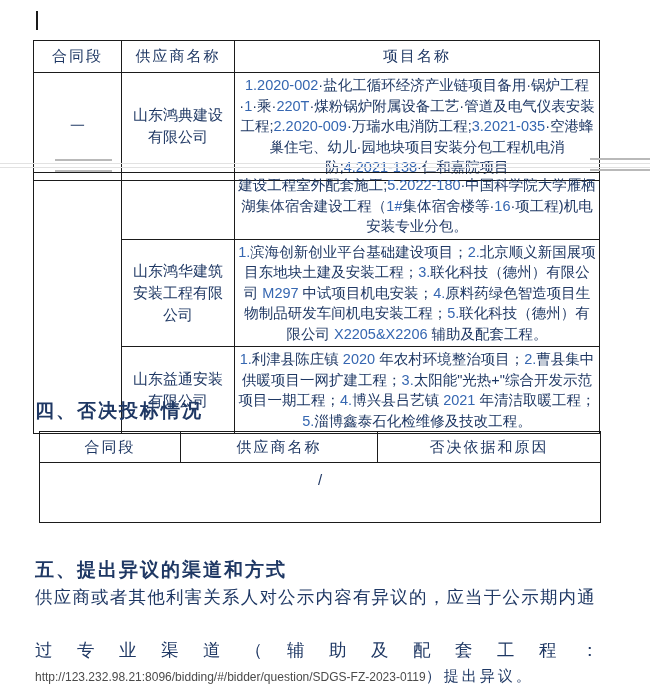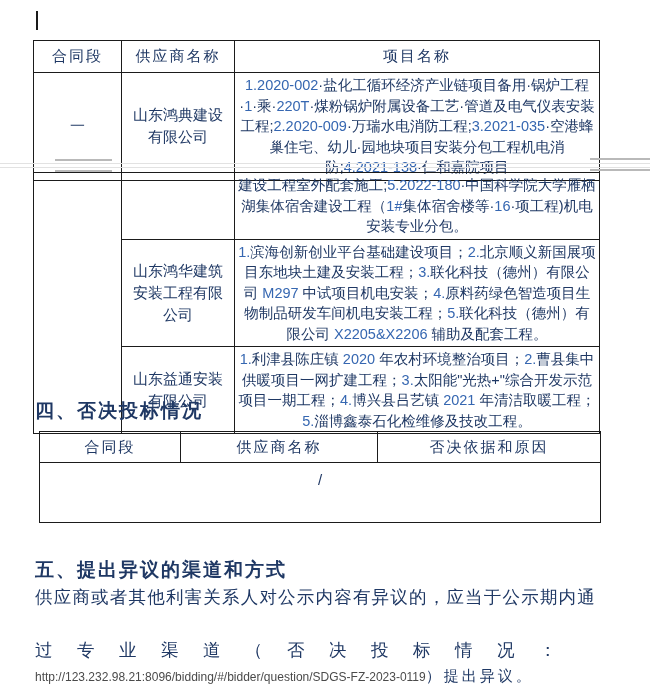--- a/index.html
+++ b/index.html
@@ -121,17 +121,17 @@
   </tr>
 </tbody>
   </table>
 
 <div class="abs h-title" style="left:35px;top:533px;margin-top:24px;">
   <span>五、提出异议的渠道和方式</span>
 </div>
 
 <div>
   <div class="para-line" style="top:585px;">供应商或者其他利害关系人对公示内容有异议的，应当于公示期内通</div>
-  <div class="para-line spread" style="top:638px;">过专业渠道（否决投标情况：</div>
+  <div class="para-line spread" style="top:638px;">过专业渠道（辅助及配套工程：</div>
   <div class="para-line" style="top:665px;">
     <span class="url-text">http://123.232.98.21:8096/bidding/#/bidder/question/SDGS-FZ-2023-0119</span><span class="tail-text">）提出异议。</span>
   </div>
 </div>
 
 </body></html>

